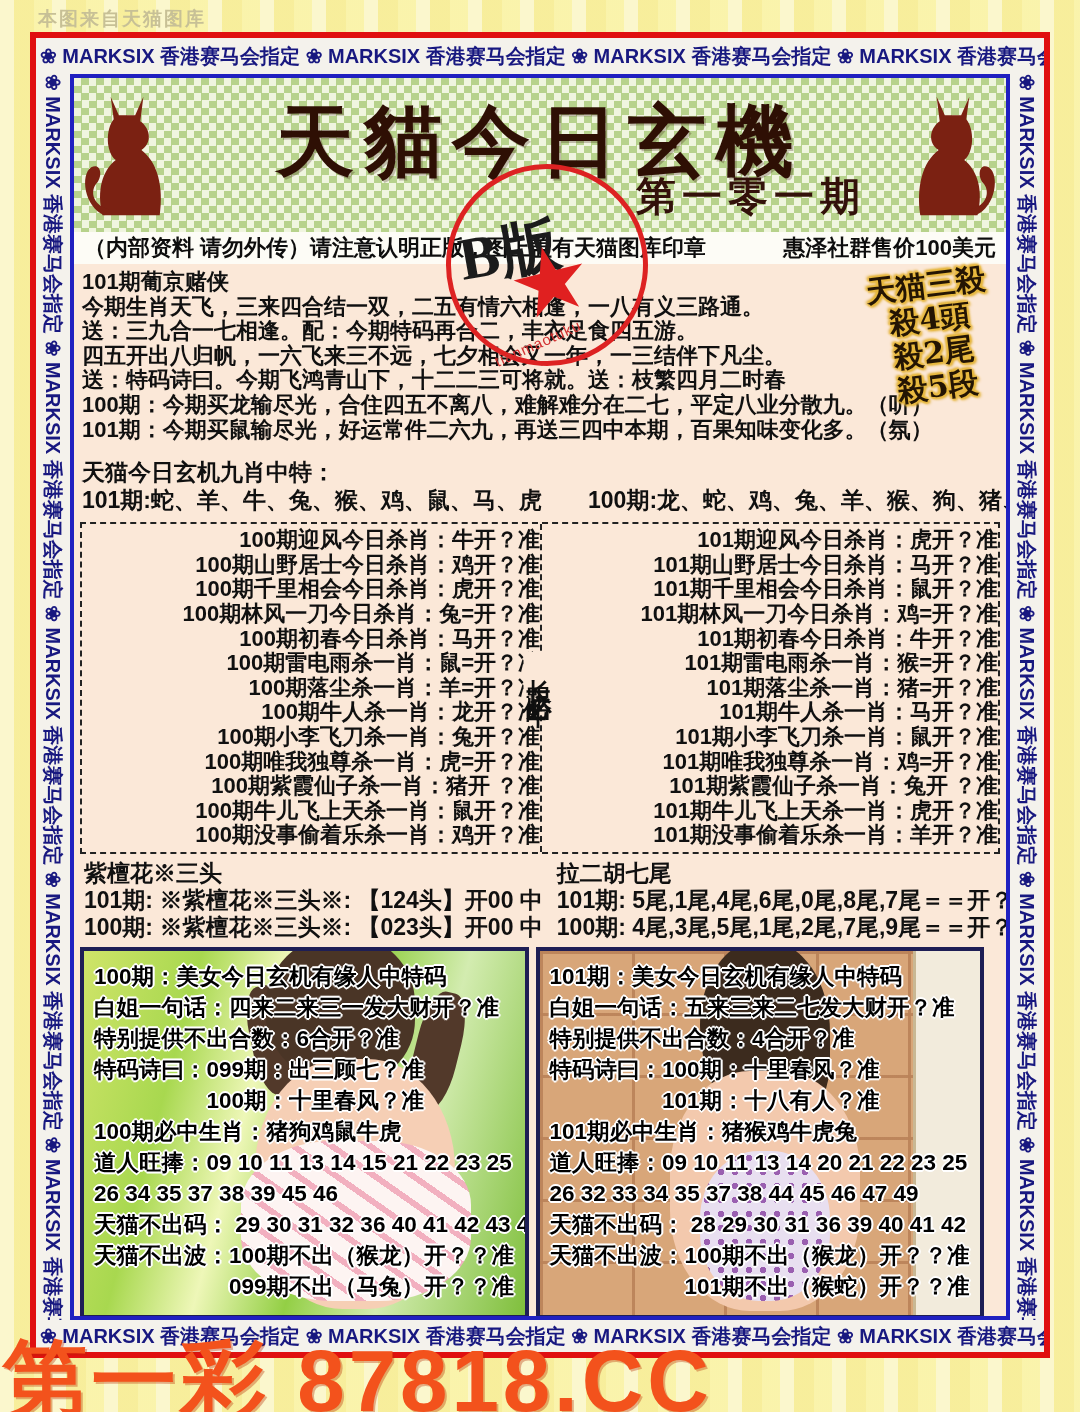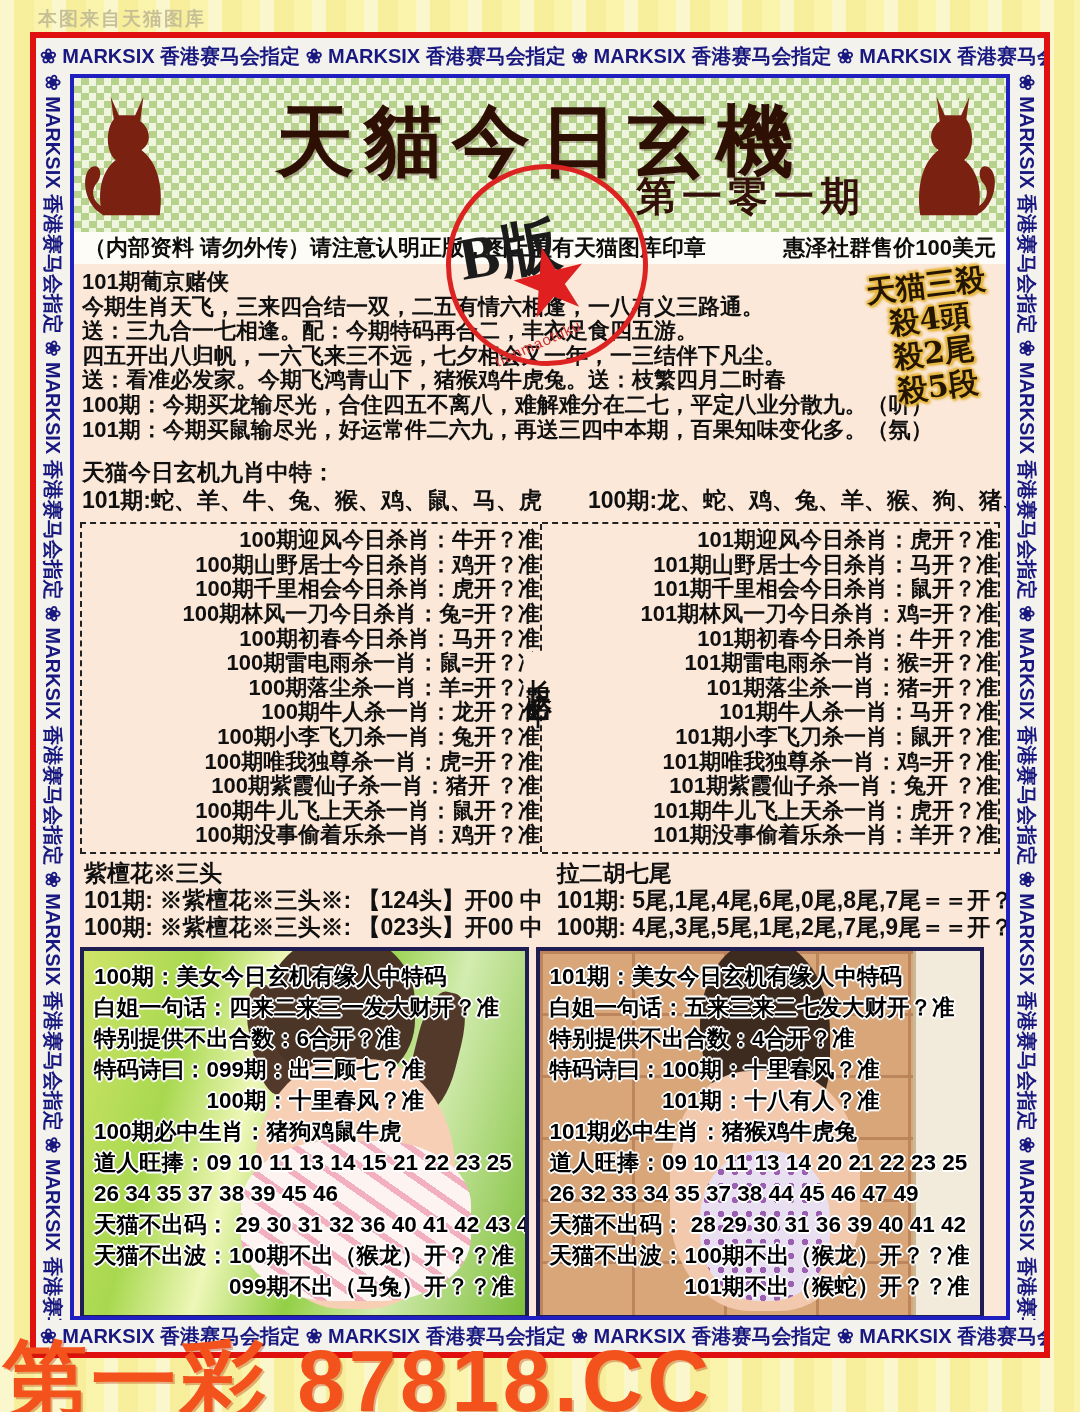--- a/index.html
+++ b/index.html
@@ -135,21 +135,21 @@
       <span>（内部资料  请勿外传）请注意认明正版，图上盖有天猫图库印章</span>
       <span>惠泽社群售价100美元</span>
     </div>
 
     <div class="pujing">
       <div class="pujing-line">101期葡京赌侠</div>
       <div>
           <div class="pujing-line">今期生肖天飞，三来四合结一双，二五有情六相逢，一八有义三路通。</div>
           <div class="pujing-line">送：三九合一七相逢。配：今期特码再合二，丰衣足食四五游。</div>
           <div class="pujing-line">四五开出八归帆，一六飞来三不远，七夕相会又一年，一三结伴下凡尘。</div>
-          <div class="pujing-line">送：看准必发家。今期飞鸿青山下，猪猴鸡牛虎兔。送：枝繁四月二时春</div>
+          <div class="pujing-line">送：特码诗曰。今期飞鸿青山下，十二二三可将就。送：枝繁四月二时春</div>
           <div class="pujing-line">100期：今期买龙输尽光，合住四五不离八，难解难分在二七，平定八业分散九。（听）</div>
           <div class="pujing-line">101期：今期买鼠输尽光，好运常件二六九，再送三四中本期，百果知味变化多。（氛）</div>
         </div>
       <div class="sansha">
         <div>天猫三殺</div>
         <div>
             <div class="">殺4頭</div>
             <div class="">殺2尾</div>
             <div class="">殺5段</div>
           </div>

